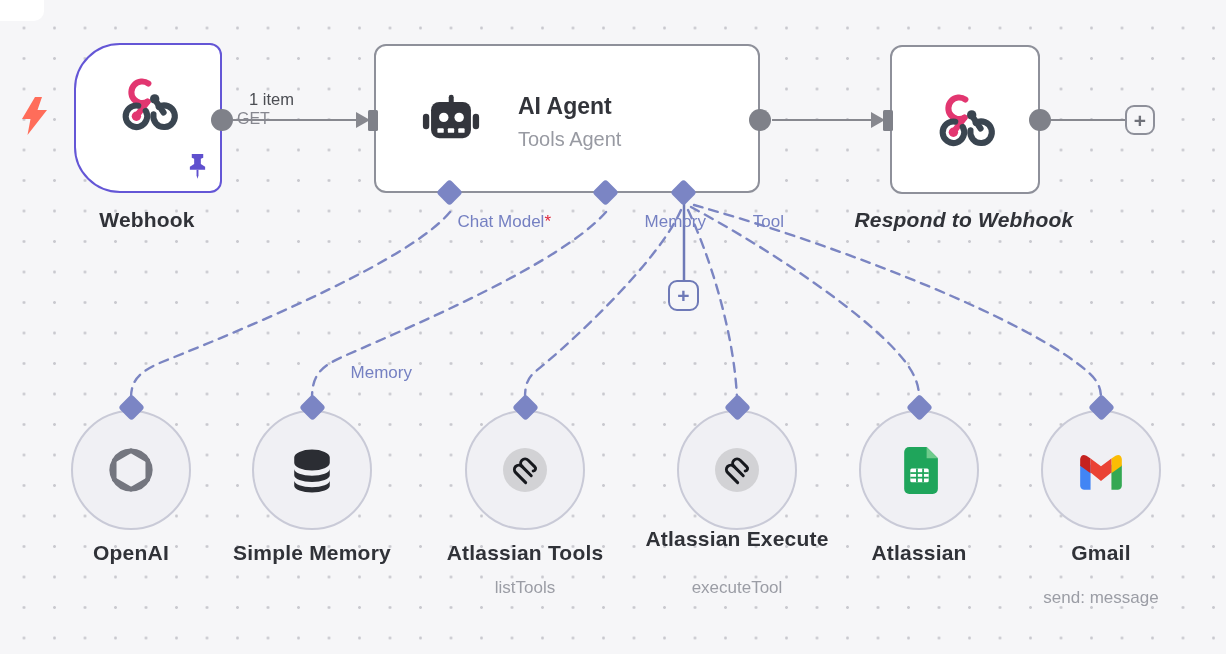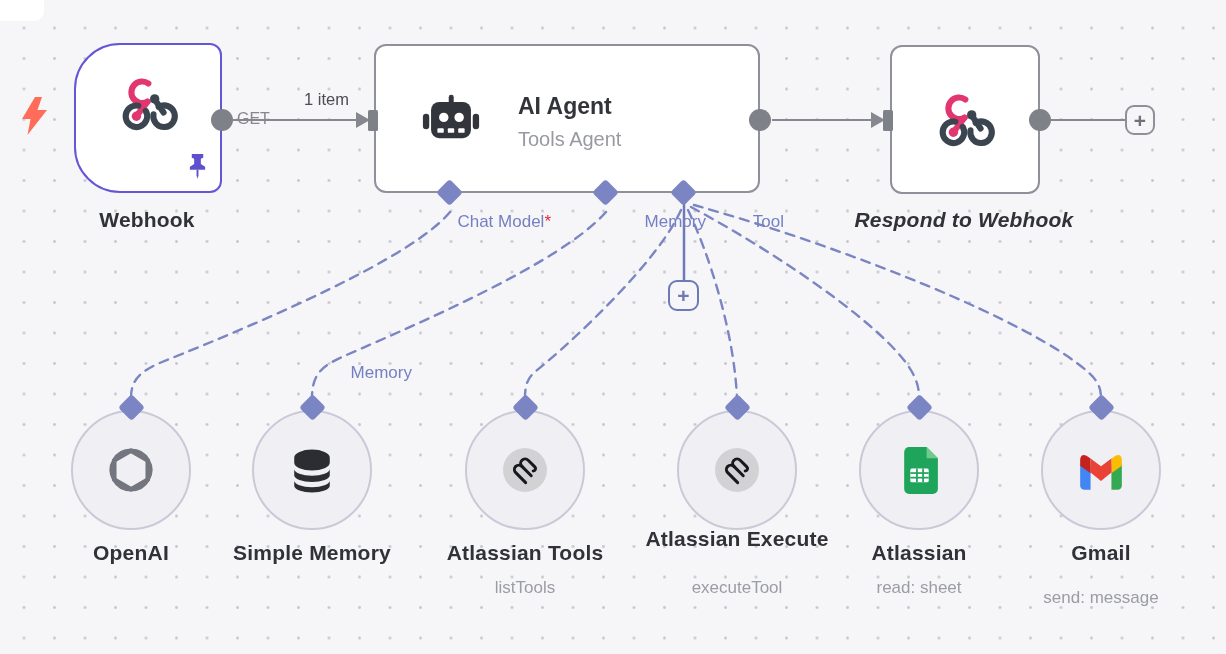--- a/index.html
+++ b/index.html
@@ -20,21 +20,21 @@
     background:#f0f0f4;border:2px solid #c9cad7;z-index:2;
     display:flex;align-items:center;justify-content:center;}
   .diamond{position:absolute;width:19px;height:19px;background:#7b85c4;border-radius:3.5px;
     transform:rotate(45deg);z-index:4;}
   .port-dot{position:absolute;width:22px;height:22px;border-radius:50%;background:#7f8189;z-index:3;}
   .port-in{position:absolute;width:10px;height:21px;background:#7f8189;border-radius:1.5px;z-index:3;}
   .node-label{position:absolute;text-align:center;font-size:21px;font-weight:700;color:#303238;z-index:2;letter-spacing:.2px;}
   .sub-label{position:absolute;text-align:center;font-size:17px;color:#9b9da5;z-index:2;}
   .port-label{position:absolute;text-align:right;font-size:17px;color:#7580c2;z-index:2;}
   .wire-label{position:absolute;font-size:16px;color:#86878f;z-index:2;}
-  .items-label{position:absolute;font-size:16.5px;color:#4b4d53;z-index:2;text-align:right;}
+  .items-label{position:absolute;font-size:16.5px;color:#4b4d53;z-index:2;text-align:left;}
   .plus-box{position:absolute;width:30px;height:30px;border-radius:9px;border:2px solid #8e909a;
     background:#f6f6f8;z-index:3;display:flex;align-items:center;justify-content:center;
     font-size:21px;font-weight:700;color:#70727a;line-height:1;}
   .plus-box.slate{width:31px;height:31px;border:2.6px solid #6e79b7;color:#6e79b7;border-radius:9px;}
   .icon-wrap{position:absolute;z-index:3;}
   .required{color:#e0263c;}
   .corner-patch{position:absolute;left:0;top:0;width:44px;height:21px;background:#ffffff;
     border-radius:0 0 10px 0;z-index:5;}
 </style>
 </head>
@@ -228,21 +228,20 @@
           <line x1="9" y1="25.5" x2="27" y2="25.5"></line>
           <line x1="9" y1="30" x2="27" y2="30"></line>
           <line x1="15.5" y1="21" x2="15.5" y2="34.5"></line>
           <line x1="21.5" y1="21" x2="21.5" y2="34.5"></line>
         </g>
       </svg>
     </span>
   </div>
   <div class="diamond" style="left:909.5px;top:398px;"></div>
   <div class="node-label" style="left:809px;top:541px;width:220px;">Atlassian</div>
-  <div class="sub-label" style="left:809px;top:578px;width:220px;">read: sheet</div>
 
   <div class="circle-node" style="left:1041px;top:410px;">
     <span>
       <svg width="50" height="40" viewBox="0 0 48 38">
         <path d="M4,14 H14 V38 H8 a4,4 0 0 1 -4,-4 z" fill="#4285f4"></path>
         <path d="M34,14 h10 v20 a4,4 0 0 1 -4,4 h-6 z" fill="#34a853"></path>
         <path d="M4,15 L4,8.5 Q5,3.2 10,5.3 L14,8 L14,22 z" fill="#c5221f"></path>
         <path d="M44,15 L44,8.5 Q43,3.2 38,5.3 L34,8 L34,22 z" fill="#fbbc04"></path>
         <path d="M14,8 L24,15.5 L34,8 V21.5 L24,29.5 L14,21.5 z" fill="#ea4335"></path>
       </svg>

